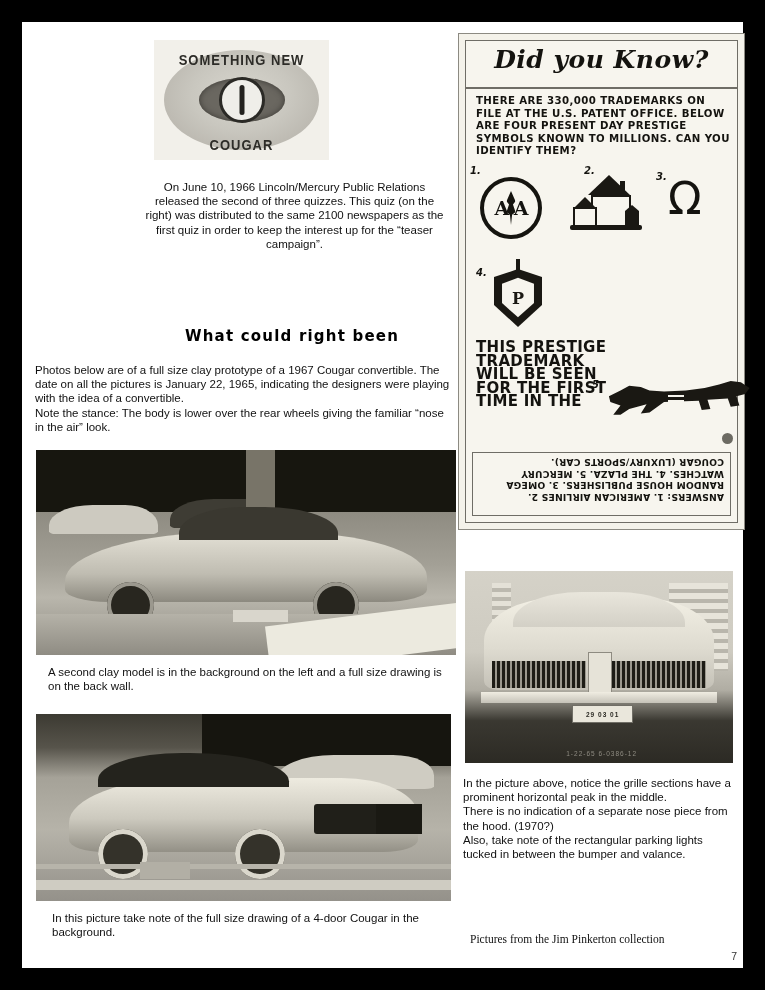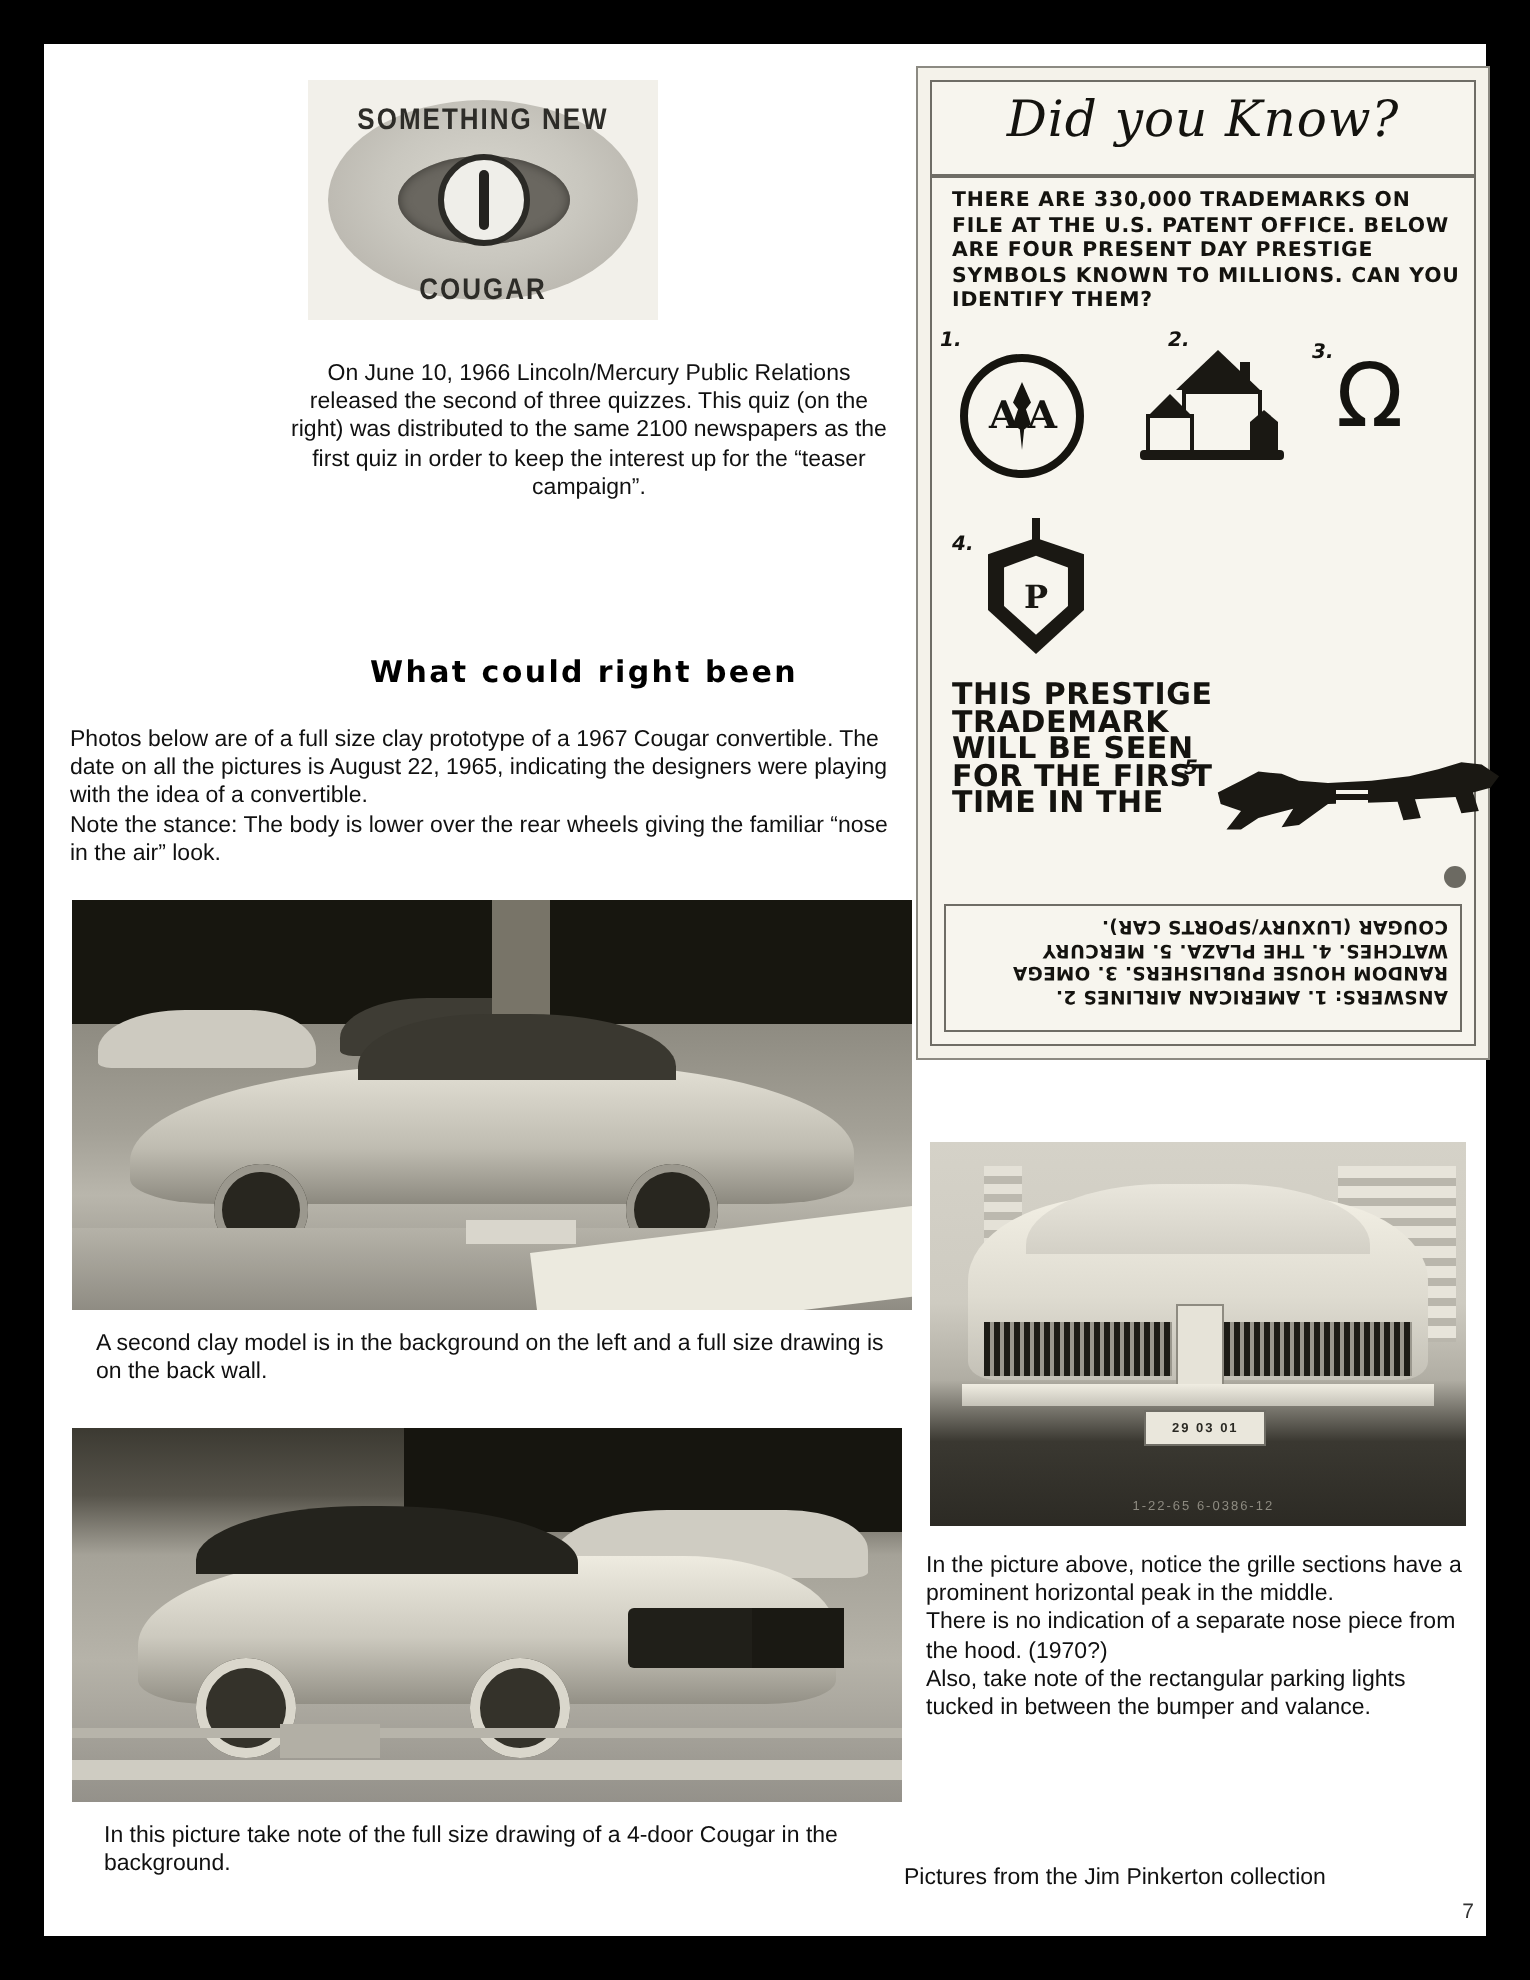--- a/index.html
+++ b/index.html
@@ -87,21 +87,21 @@
   .photo-2{left:14px;top:692px;width:415px;height:187px;}
   .photo-3{left:443px;top:549px;width:268px;height:192px;}
 
   .cap{
     position:absolute;
     font-size:11.5px;line-height:14.2px;color:#111;
   }
   .cap-1{left:26px;top:643px;width:400px;}
   .cap-2{left:30px;top:889px;width:400px;}
   .cap-3{left:441px;top:754px;width:275px;}
-  .credit{left:430px;top:910px;width:290px;}
+  .credit{left:448px;top:910px;width:290px;font-family:Liberation Serif, serif;}
 
   .pageno{
     position:absolute;right:6px;bottom:6px;
     font-size:10.5px;color:#333;
   }
 
   
   .quiz{
     position:absolute;left:436px;top:11px;
     width:287px;height:497px;
@@ -112,21 +112,21 @@
     font-family:"DejaVu Sans", sans-serif;
   }
   .quiz-titlebar{
     position:absolute;left:6px;top:6px;right:6px;height:46px;
     border:1px solid #6f6d66;
     background:#f7f5ee;
   }
   .quiz-title{
     position:absolute;left:0;top:4px;width:100%;
     text-align:center;
-    font-size:25px;font-weight:normal;font-style:italic;
+    font-size:25px;font-weight:bold;font-style:italic;
     letter-spacing:0.5px;
     font-family:"DejaVu Serif", serif;
   }
   .quiz-body{
     position:absolute;left:6px;top:54px;right:6px;bottom:6px;
     border:1px solid #6f6d66;
     background:#f7f5ee;
   }
   .quiz-lead{
     position:absolute;left:10px;top:6px;right:6px;
@@ -347,21 +347,21 @@
         <div class="logo-pupil"></div>
       </div>
     </div>
     <div class="logo-bot-text">COUGAR</div>
   </div>
 
   <div class="intro-para">On June 10, 1966 Lincoln/Mercury Public Relations released the second of three quizzes.  This quiz (on the right) was distributed to the same 2100 newspapers as the first quiz in order to keep the interest up for the “teaser campaign”.</div>
 
   <div class="section-title">What could right been</div>
 
-  <div class="body-para" style="white-space:pre-line;">Photos below are of a full size clay prototype of a 1967 Cougar convertible.  The date on all the pictures is August 22, 1965, indicating the designers were playing with the idea of a convertible.
+  <div class="body-para" style="white-space:pre-line;">Photos below are of a full size clay prototype of a 1967 Cougar convertible.  The date on all the pictures is January 22, 1965, indicating the designers were playing with the idea of a convertible.
 Note the stance:  The body is lower over the rear wheels giving the familiar “nose in the air” look.</div>
 
   <div class="photo photo-1">
     <div class="ph-bg p1-bg">
       <div class="p1-wall"></div>
       <div class="p1-bgcar"></div>
       <div class="p1-bgcar2"></div>
       <div class="p1-pillar"></div>
       <div class="p1-car"></div>
       <div class="p1-cabin"></div>

